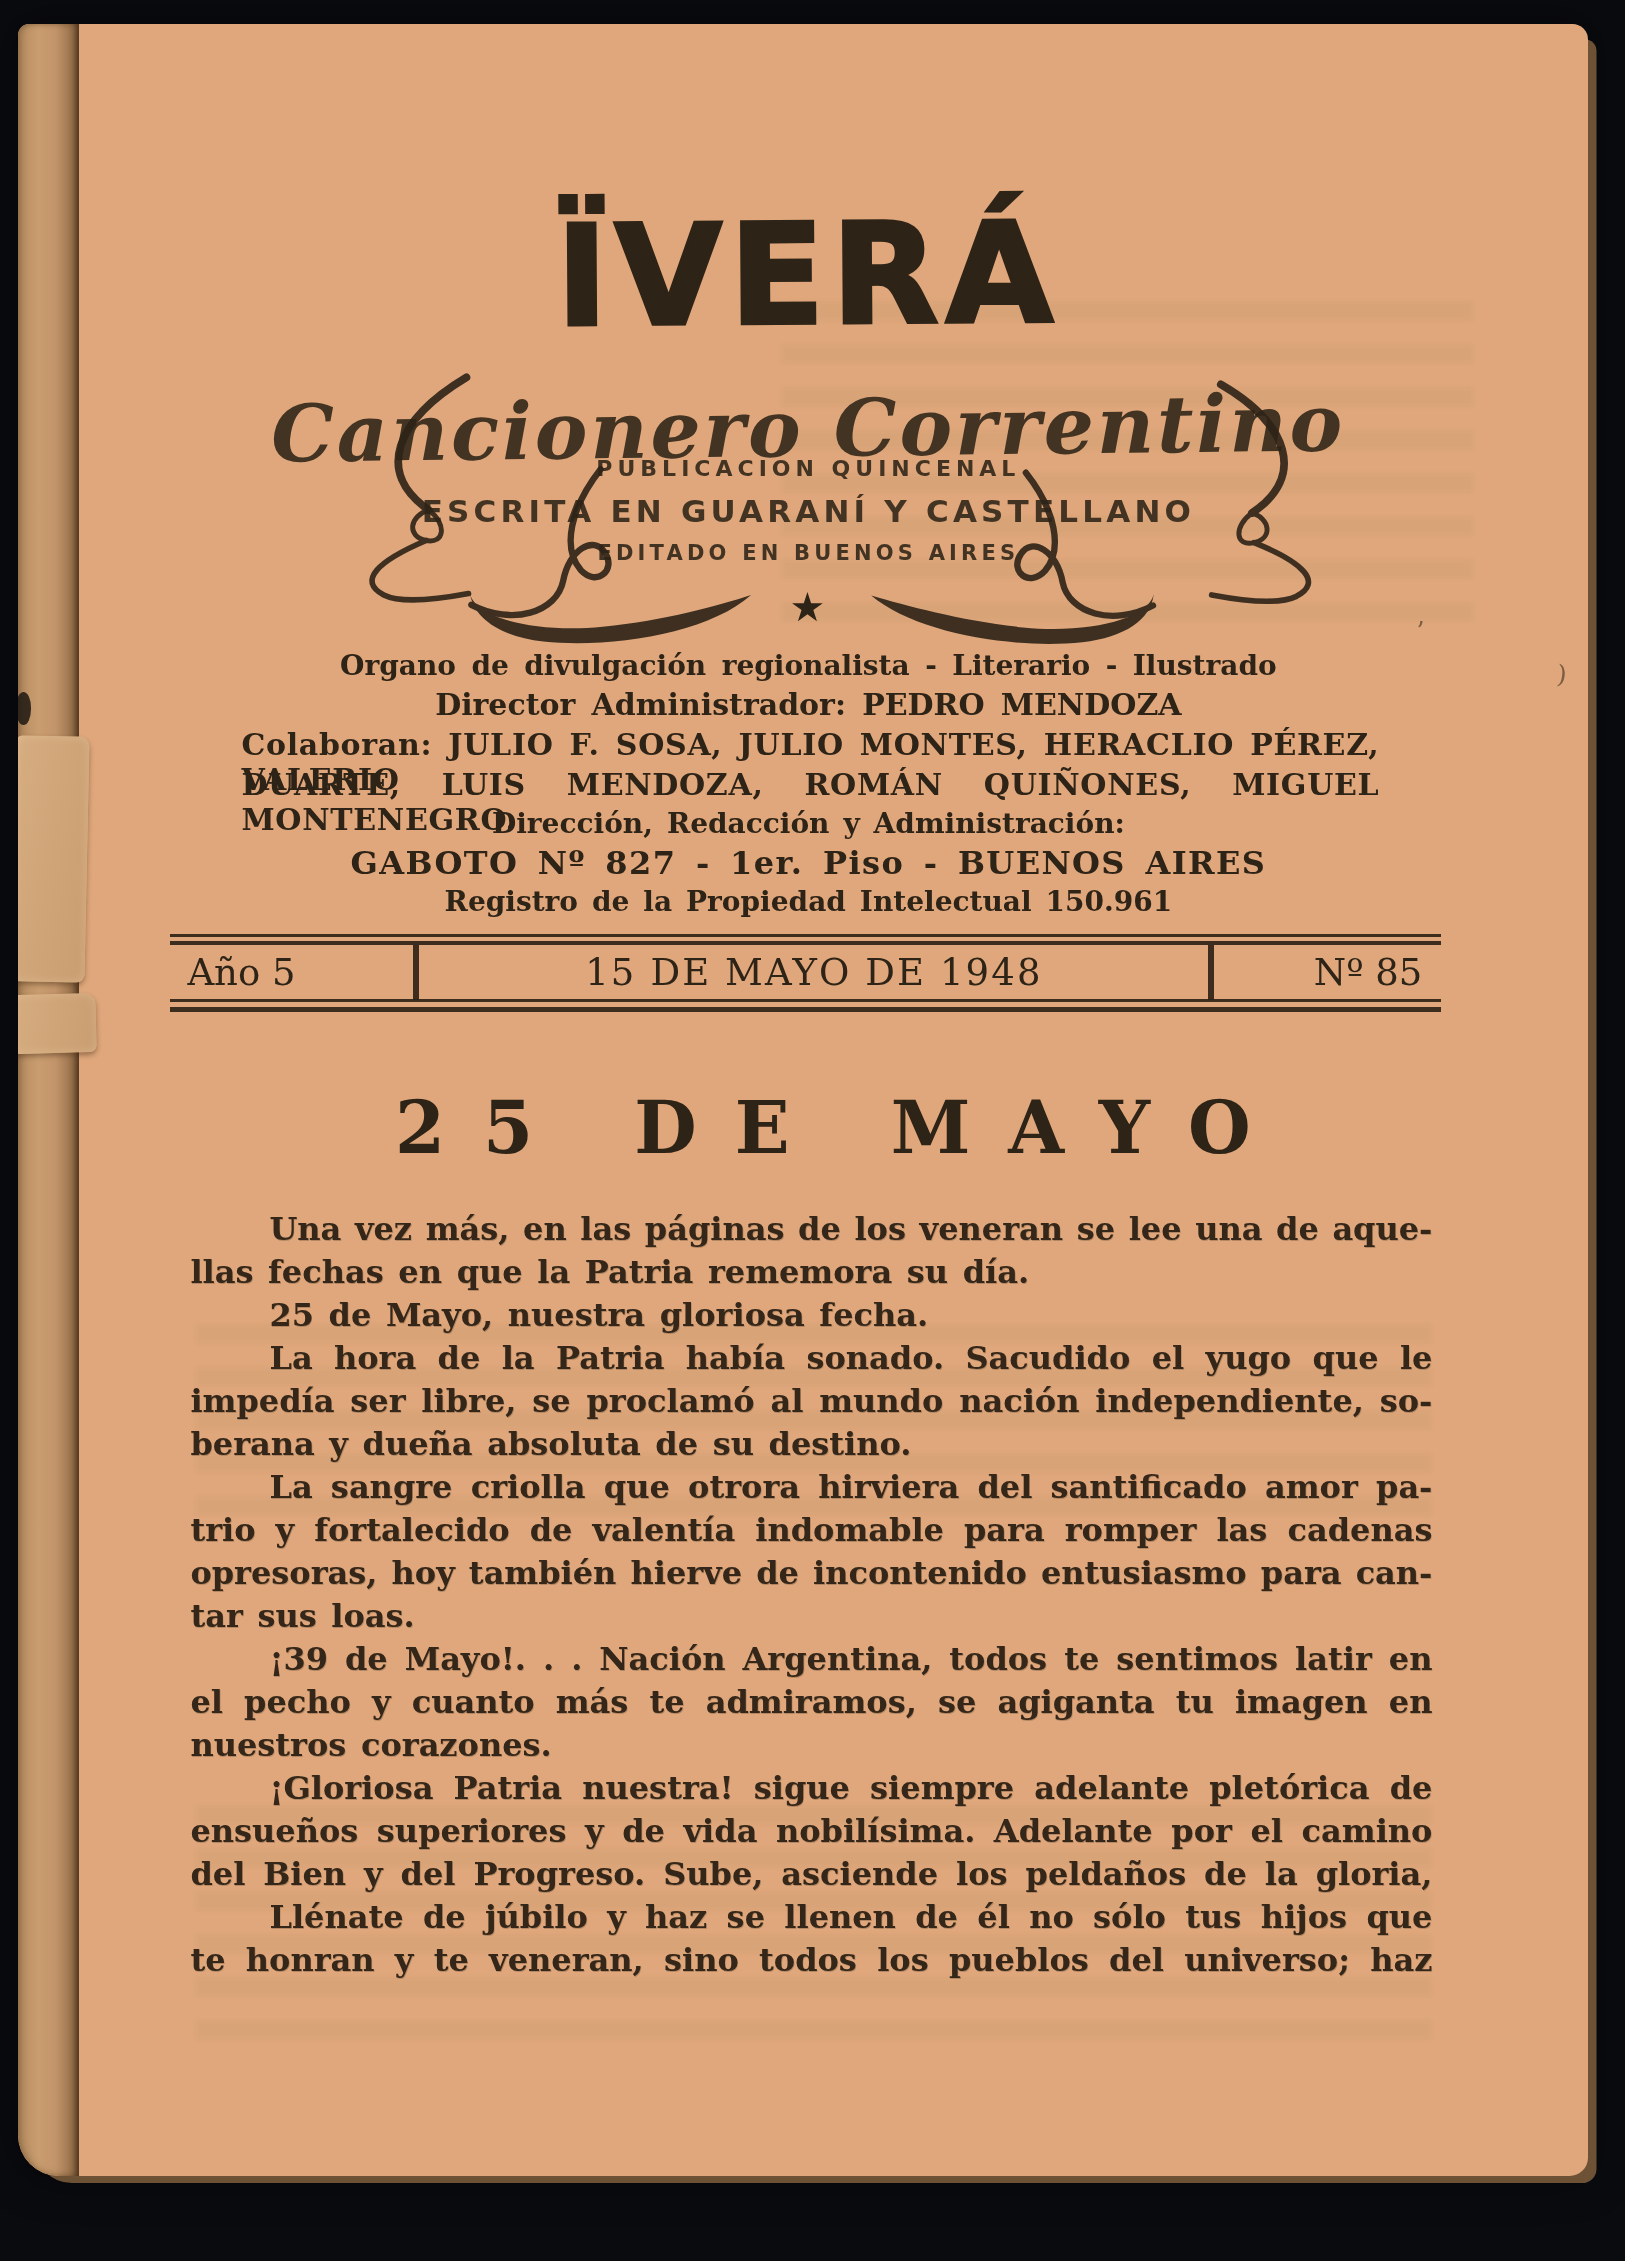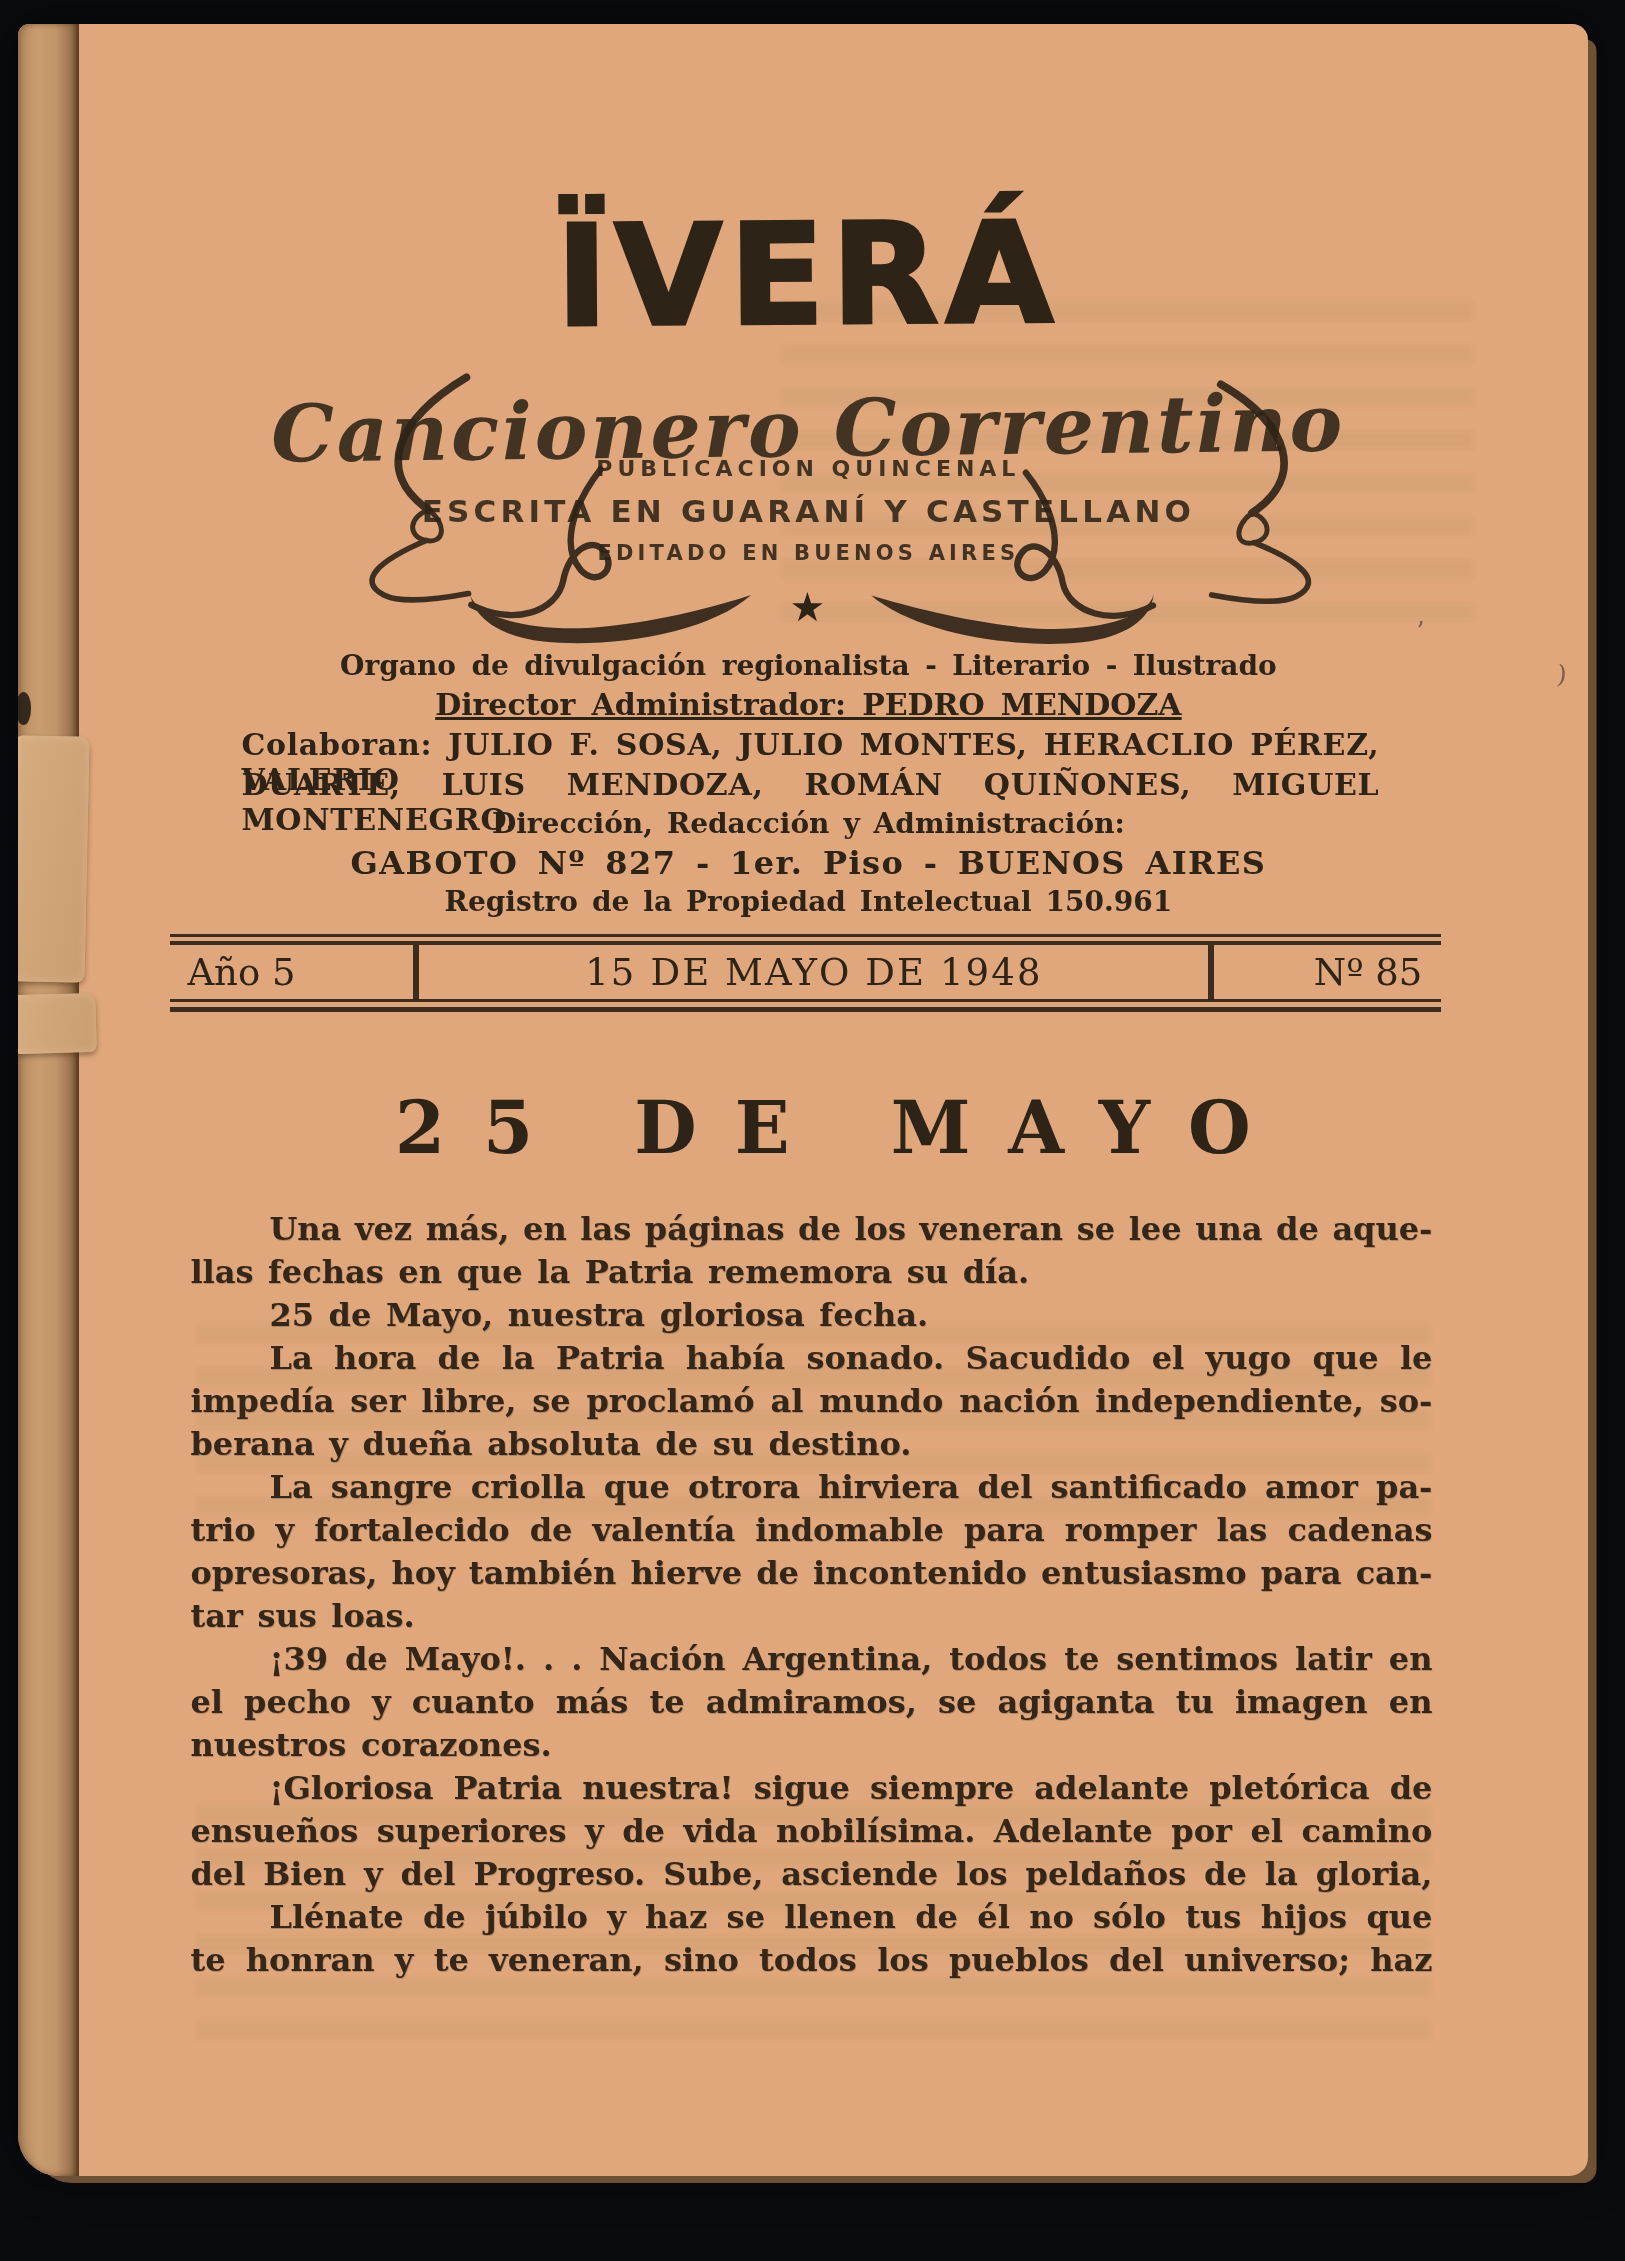--- a/index.html
+++ b/index.html
@@ -90,21 +90,21 @@
   }
   .flourish{position:absolute; left:127px; top:332px; width:1328px; height:297px;}
 
   
   .info{
     position:absolute; left:81px; right:71px; text-align:center;
     font-family:"DejaVu Serif","Liberation Serif",serif;
     font-weight:bold; color:var(--ink);
   }
   .organo   {top:625px;  font-size:28px; word-spacing:5.7px;}
-  .director {top:663px;  font-size:30px; word-spacing:5.7px;text-decoration:underline;}
+  .director {top:663px;  font-size:30px; word-spacing:5.7px;}
   .colab{
     position:absolute; left:223px; width:1138px;
     font-weight:bold; font-size:30px; color:var(--ink);
     text-align:justify; text-align-last:justify; letter-spacing:0.7px;
   }
   .c1{top:703px;}
   .c2{top:743px;}
   .direccion{top:783px; font-size:28px; word-spacing:4.2px;}
   .address  {top:820px; font-size:32px; letter-spacing:1.4px; word-spacing:7px;}
   .registro {top:861px; font-size:28px; word-spacing:4.2px;}

